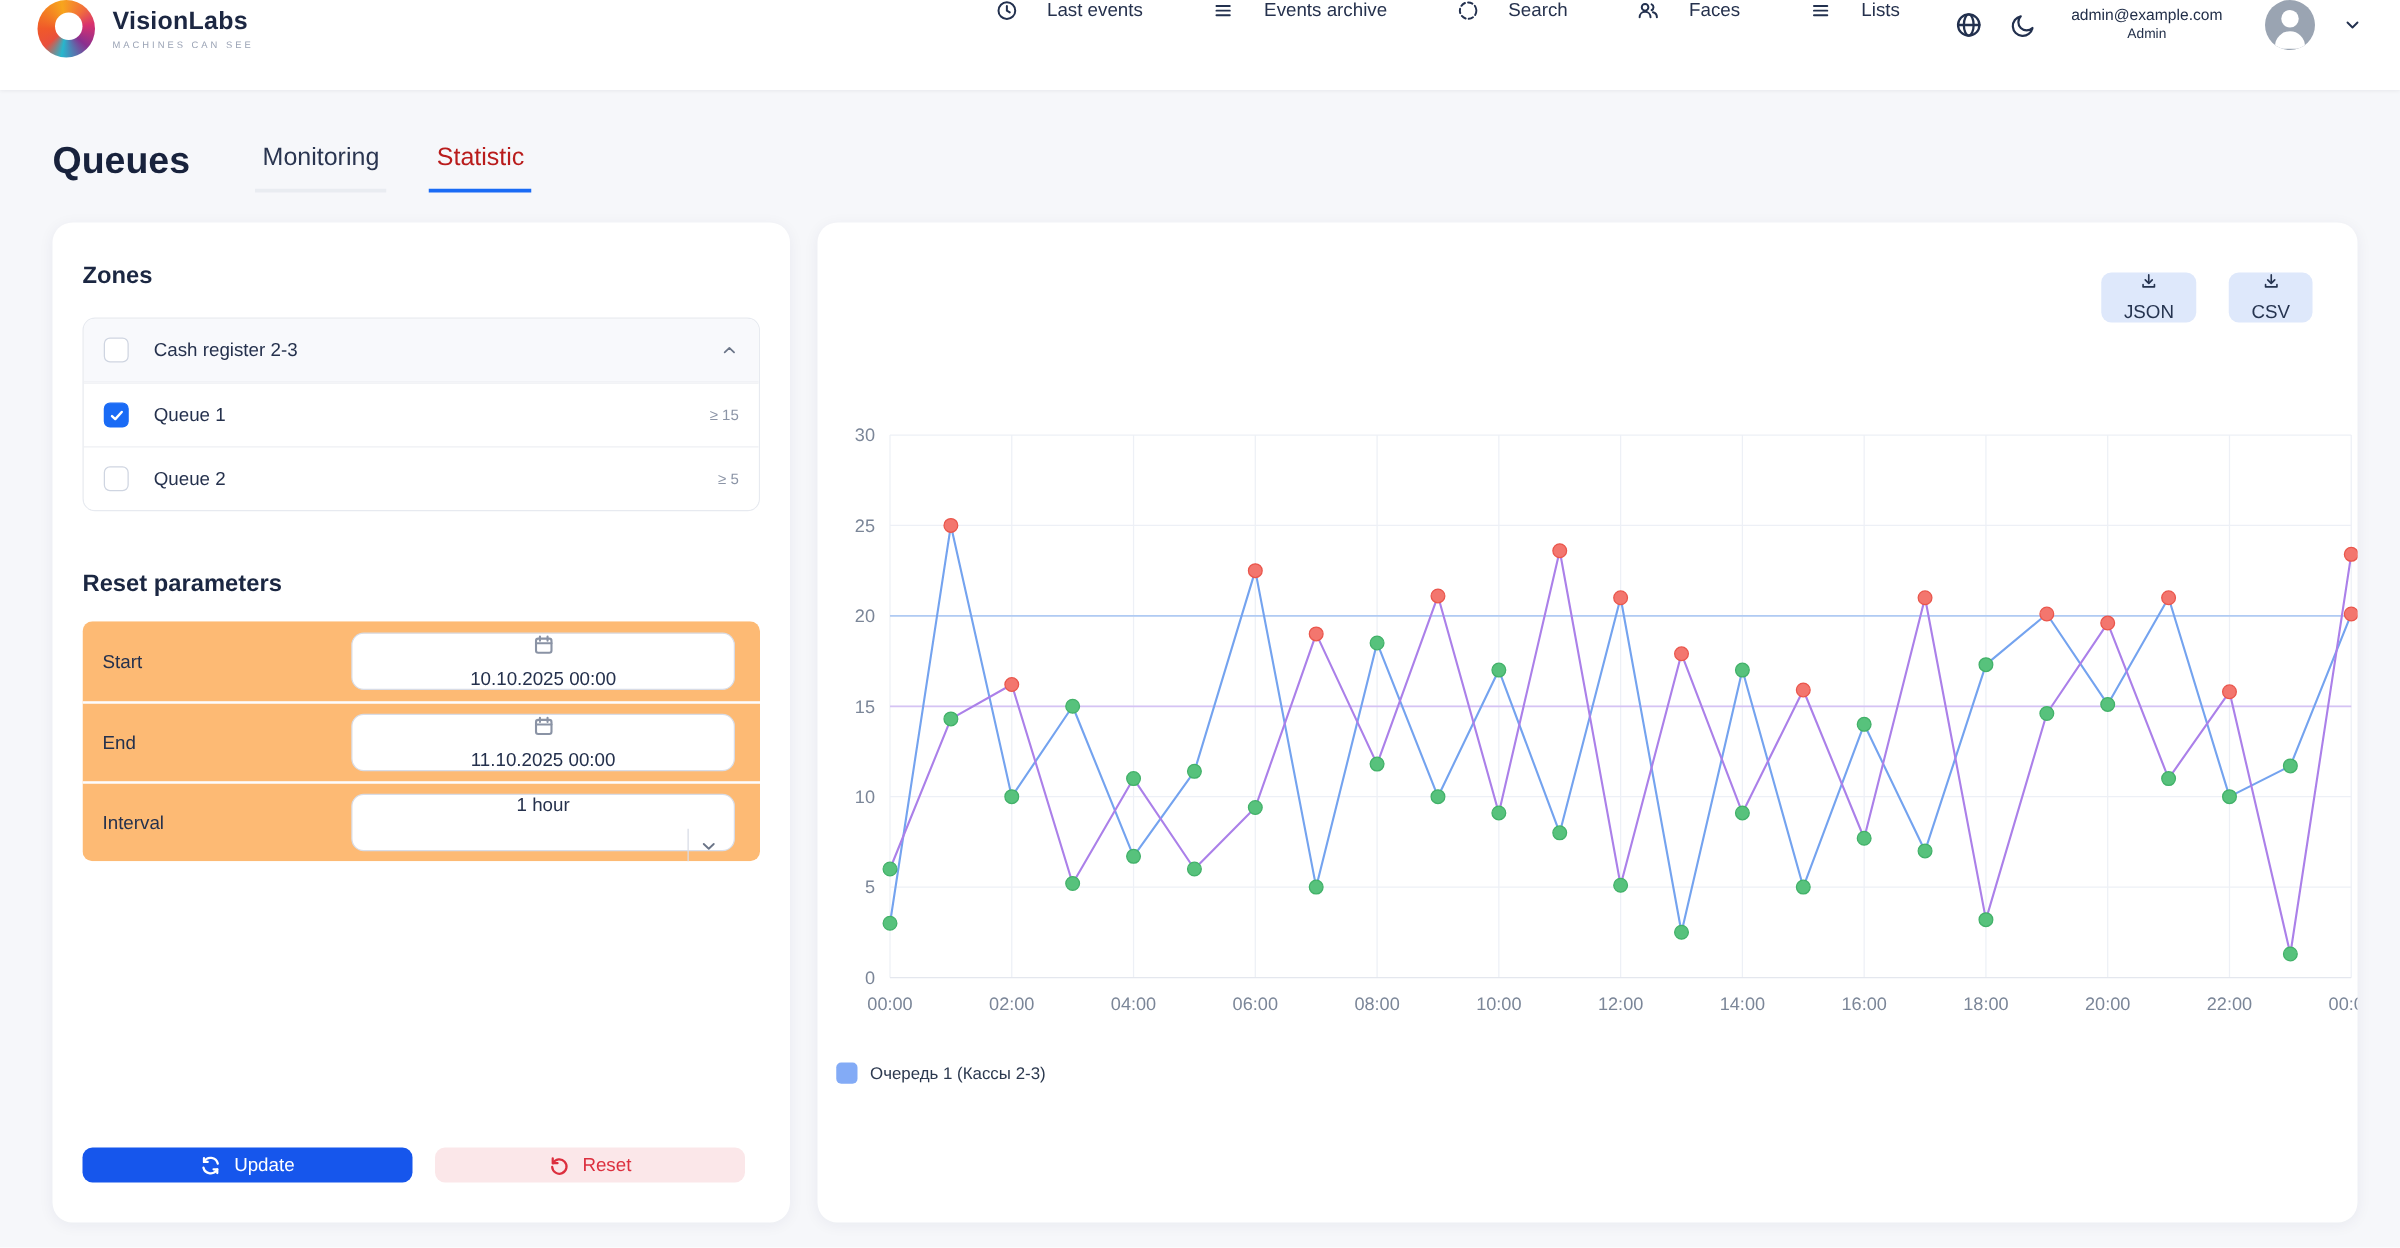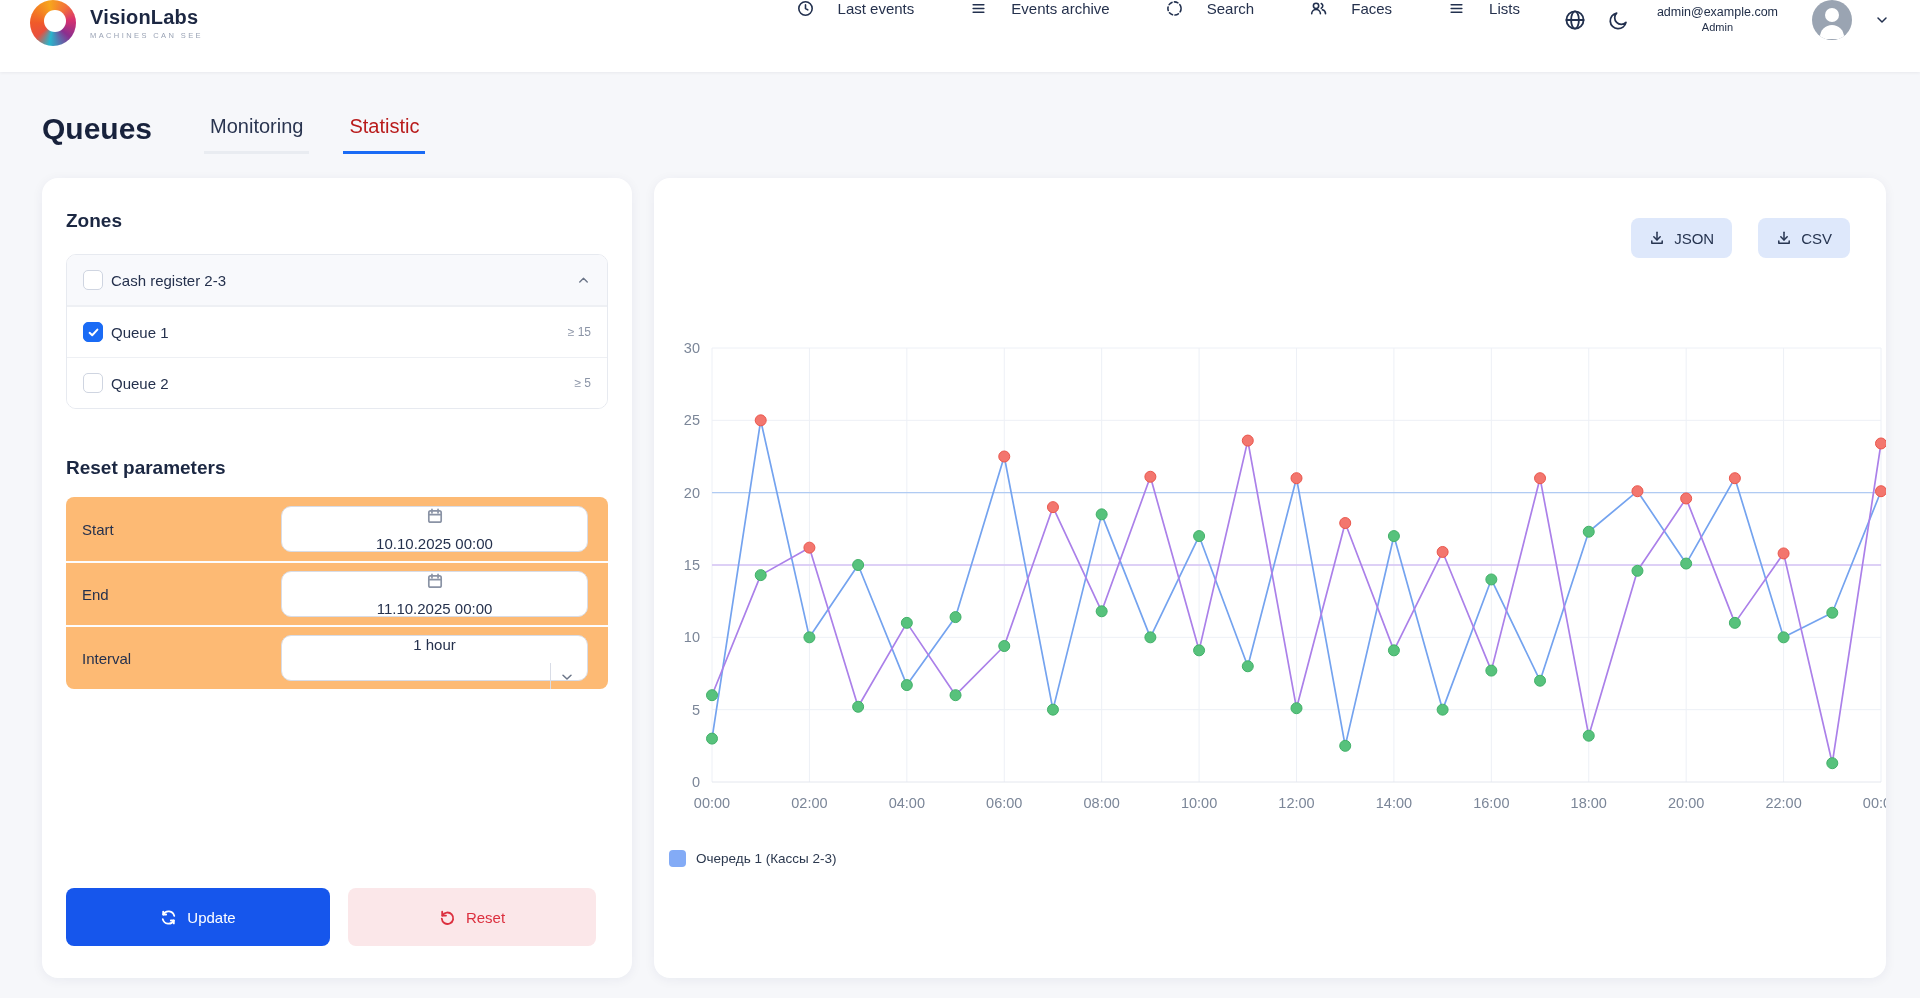--- a/index.html
+++ b/index.html
@@ -49,21 +49,21 @@
 
   
   .card { position:absolute; top:178px; background:#fff; border-radius:16px; box-shadow:0 2px 12px rgba(25,39,78,.06); }
   .card-left  { left:42px;  width:590px;  height:800px; padding:0 24px; }
   .card-right { left:654px; width:1232px; height:800px; }
 
   .panel-title { font-size:19px; font-weight:bold; color:#1b2742; }
   .zones-title { margin-top:30px; line-height:26px; }
 
   .zone-box { margin-top:20px; border:1px solid #e7eaf0; border-radius:10px; overflow:hidden; }
-  .zone-row { height:51px; display:flex; align-items:center; padding:0 16px; gap:8px; background:#fff; }
+  .zone-row { height:51px; display:flex; align-items:center; padding:0 16px; gap:20px; background:#fff; }
   .zone-row.group { background:#f8f9fc; border-bottom:1px solid #eef0f4; }
   .zone-row + .zone-row.sub { border-top:1px solid #eef0f4; }
   .zone-label { font-size:15px; color:#25314d; }
   .zone-threshold { margin-left:auto; font-size:12px; color:#8b94a6; }
   .zone-chevron { margin-left:auto; }
 
   .checkbox { width:20px; height:20px; border-radius:5px; border:1.5px solid #cfd5e1; background:#fff; flex:none; display:flex; align-items:center; justify-content:center; cursor:pointer; }
   .checkbox.checked { background:#1a6bf5; border-color:#1a6bf5; }
 
   .params-title { margin-top:46px; line-height:26px; }
@@ -74,29 +74,29 @@
   .param-input {
     margin-left:auto; width:307px; height:46px; background:#fff;
     border:1px solid #d8dce6; border-radius:10px; display:flex; align-items:center;
     padding:0 12px; gap:10px; font-size:15px; color:#25314d;flex-direction:column;
   }
   .param-input .icon svg { stroke:#8a93a5; }
   .select-chevron { margin-left:auto; display:flex; align-items:center; gap:8px; height:100%; }
   .select-divider { width:1px; height:28px; background:#d8dce6; }
 
   .panel-buttons { position:absolute; bottom:32px; left:24px; right:28px; display:flex; gap:18px; }
-  .btn { height:58px; border-radius:8px; border:none; font-size:15px; font-family:inherit; display:flex; align-items:center; justify-content:center; gap:10px; cursor:pointer; }
+  .btn { height:28px; border-radius:8px; border:none; font-size:15px; font-family:inherit; display:flex; align-items:center; justify-content:center; gap:10px; cursor:pointer; }
   .btn-update { width:264px; background:#1656ec; color:#fff; }
   .btn-update svg { stroke:#fff; fill:none; stroke-width:1.7; stroke-linecap:round; stroke-linejoin:round; }
   .btn-reset { width:248px; background:#fbe7e9; color:#dc2f3e; }
   .btn-reset svg { stroke:#dc2f3e; fill:none; stroke-width:1.7; stroke-linecap:round; stroke-linejoin:round; }
 
   
   .export-buttons { position:absolute; top:40px; right:36px; display:flex; gap:26px; }
-  .btn-export { height:40px; padding:0 18px; background:#dee8fb; color:#263450; border:none; border-radius:8px; font-size:15px; font-family:inherit; display:flex; align-items:center; gap:9px; cursor:pointer; }
+  .btn-export { height:40px; padding:0 18px; background:#dee8fb; color:#263450; border:none; border-radius:8px; font-size:15px; font-family:inherit; display:flex; align-items:center; gap:9px; cursor:pointer;flex-direction:column; }
   .btn-export svg { stroke:#263450; fill:none; stroke-width:1.5; stroke-linecap:round; stroke-linejoin:round; }
   #chart-wrap { position:absolute; top:130px; left:0; width:1232px; height:510px; }
   .legend { position:absolute; top:672px; left:15px; display:flex; align-items:center; gap:10px; }
   .legend-swatch { width:17px; height:17px; border-radius:4px; }
   .legend-label { font-size:13.5px; color:#2c394f; }
 </style>
 </head>
 <body>
 
 <div class="header">

